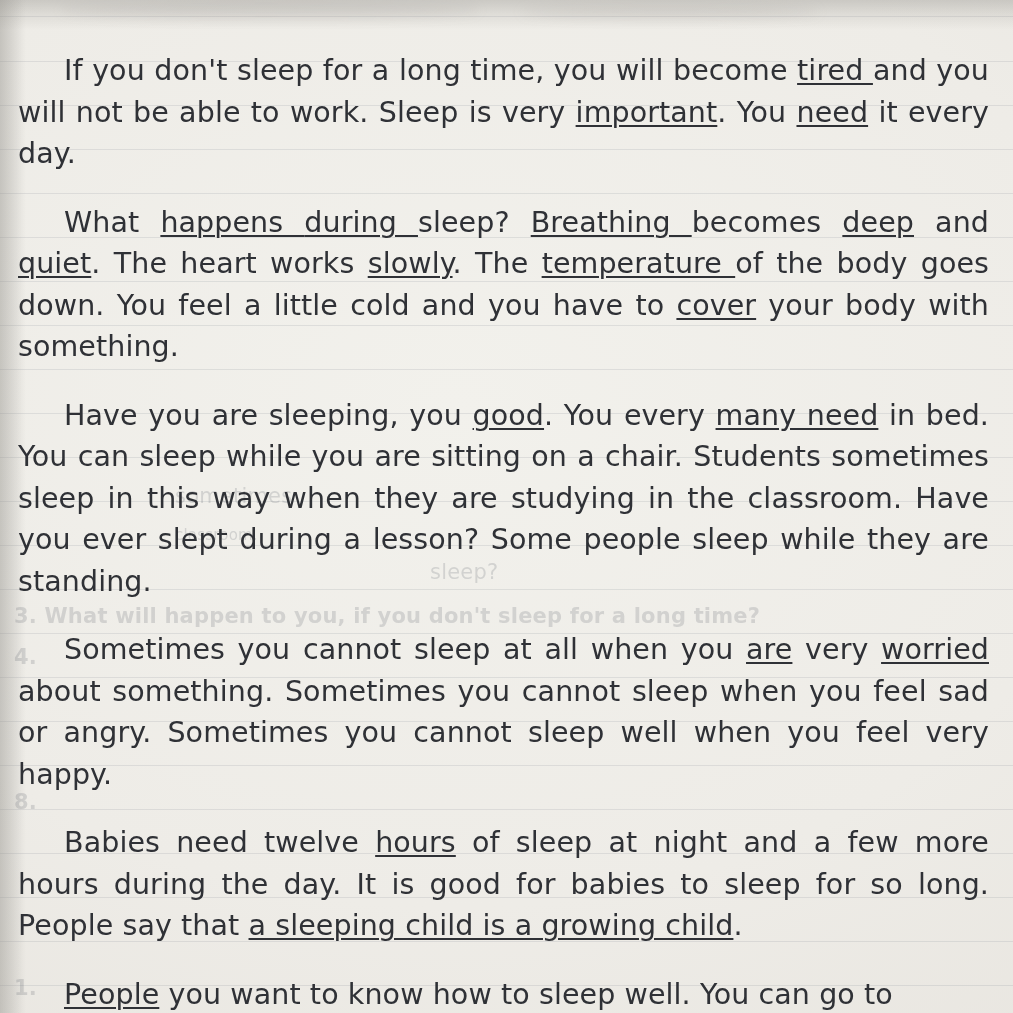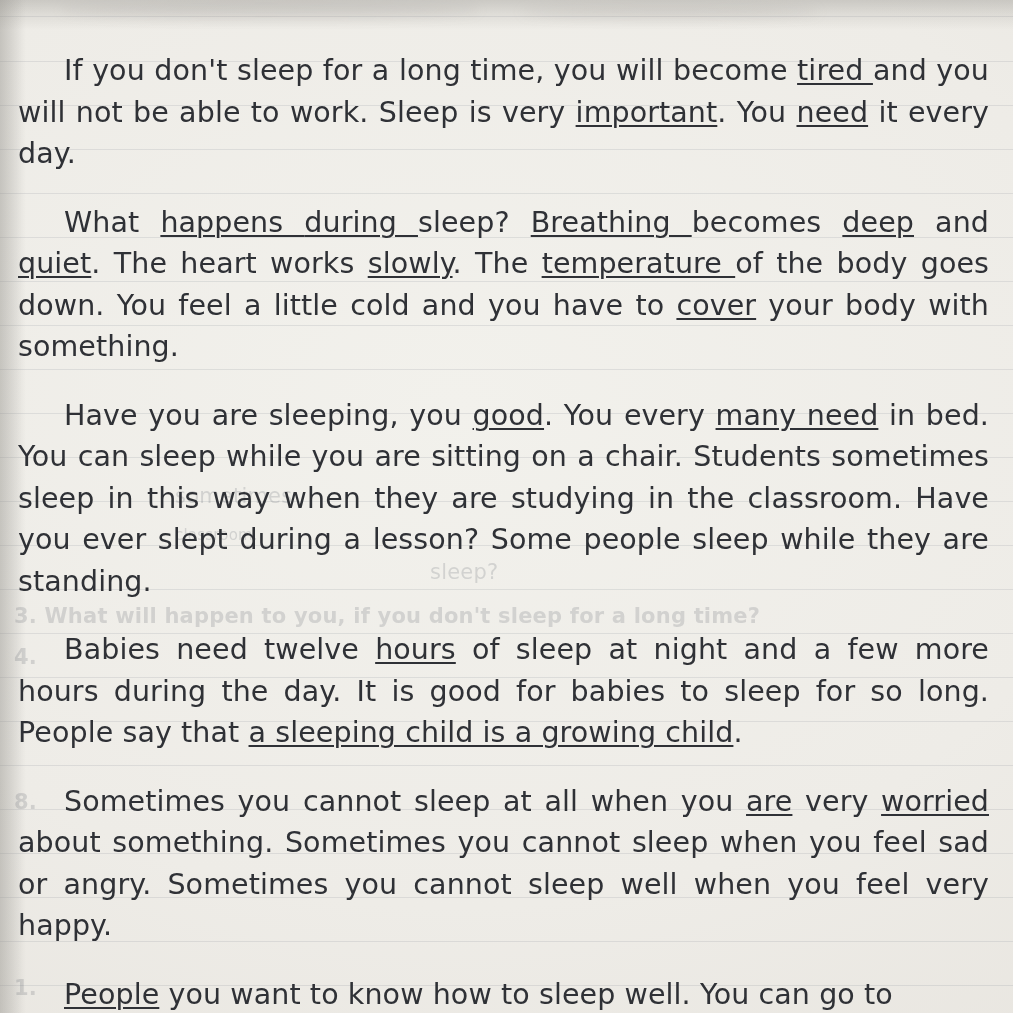--- a/index.html
+++ b/index.html
@@ -120,18 +120,18 @@
       <div class="ghost bold" style="left: 14px; top: 790px; font-size: 21px;">8.</div>
       <div class="ghost bold" style="left: 14px; top: 976px; font-size: 21px;">1.</div>
       <div class="ghost" style="left: 175px; top: 484px; font-size: 21px;">sometimes</div>
       <div class="ghost" style="left: 175px; top: 526px; font-size: 15px;">classroom.</div>
     </div>
 
   <div class="passage" id="passage" style="top: 50px;">
       <p class="para"><span>If you don't sleep for a long time, you will become </span><span class="u">tired </span><span>and you will not be able to work.  Sleep is very </span><span class="u">important</span><span>.  You </span><span class="u">need</span><span> it every day.</span></p>
       <p class="para"><span>What </span><span class="u">happens </span><span class="u">during </span><span>sleep?   </span><span class="u">Breathing </span><span>becomes </span><span class="u">deep</span><span> and </span><span class="u">quiet</span><span>.   The heart works </span><span class="u">slowly</span><span>.   The </span><span class="u">temperature </span><span>of the body goes down.   You feel a little cold and you have to </span><span class="u">cover</span><span> your body with something.</span></p>
       <p class="para"><span>Have you are sleeping, you </span><span class="u">good</span><span>.   You every </span><span class="u">many need</span><span> in bed. You can sleep while you are sitting on a chair.   Students sometimes sleep in this way when they are studying in the classroom.  Have you ever slept during a lesson?  Some people sleep while they are standing.</span></p>
+      <p class="para"><span>Sometimes you cannot sleep at all when you </span><span class="u">are</span><span> very </span><span class="u">worried</span><span> about something.  Sometimes you cannot sleep when you feel sad or angry.  Sometimes you cannot sleep well when you feel very happy.</span></p>
       <p class="para"><span>Babies need twelve </span><span class="u">hours</span><span> of sleep at night and a few more hours during the day.  It is good for babies to sleep for so long. People say that </span><span class="u">a sleeping child is a growing child</span><span>.</span></p>
-      <p class="para"><span>Sometimes you cannot sleep at all when you </span><span class="u">are</span><span> very </span><span class="u">worried</span><span> about something.  Sometimes you cannot sleep when you feel sad or angry.  Sometimes you cannot sleep well when you feel very happy.</span></p>
       <p class="para"><span class="u">People</span><span> you want to know how to sleep well.   You can go to</span></p>
     </div>
 
 </div>
 
 </body></html>

